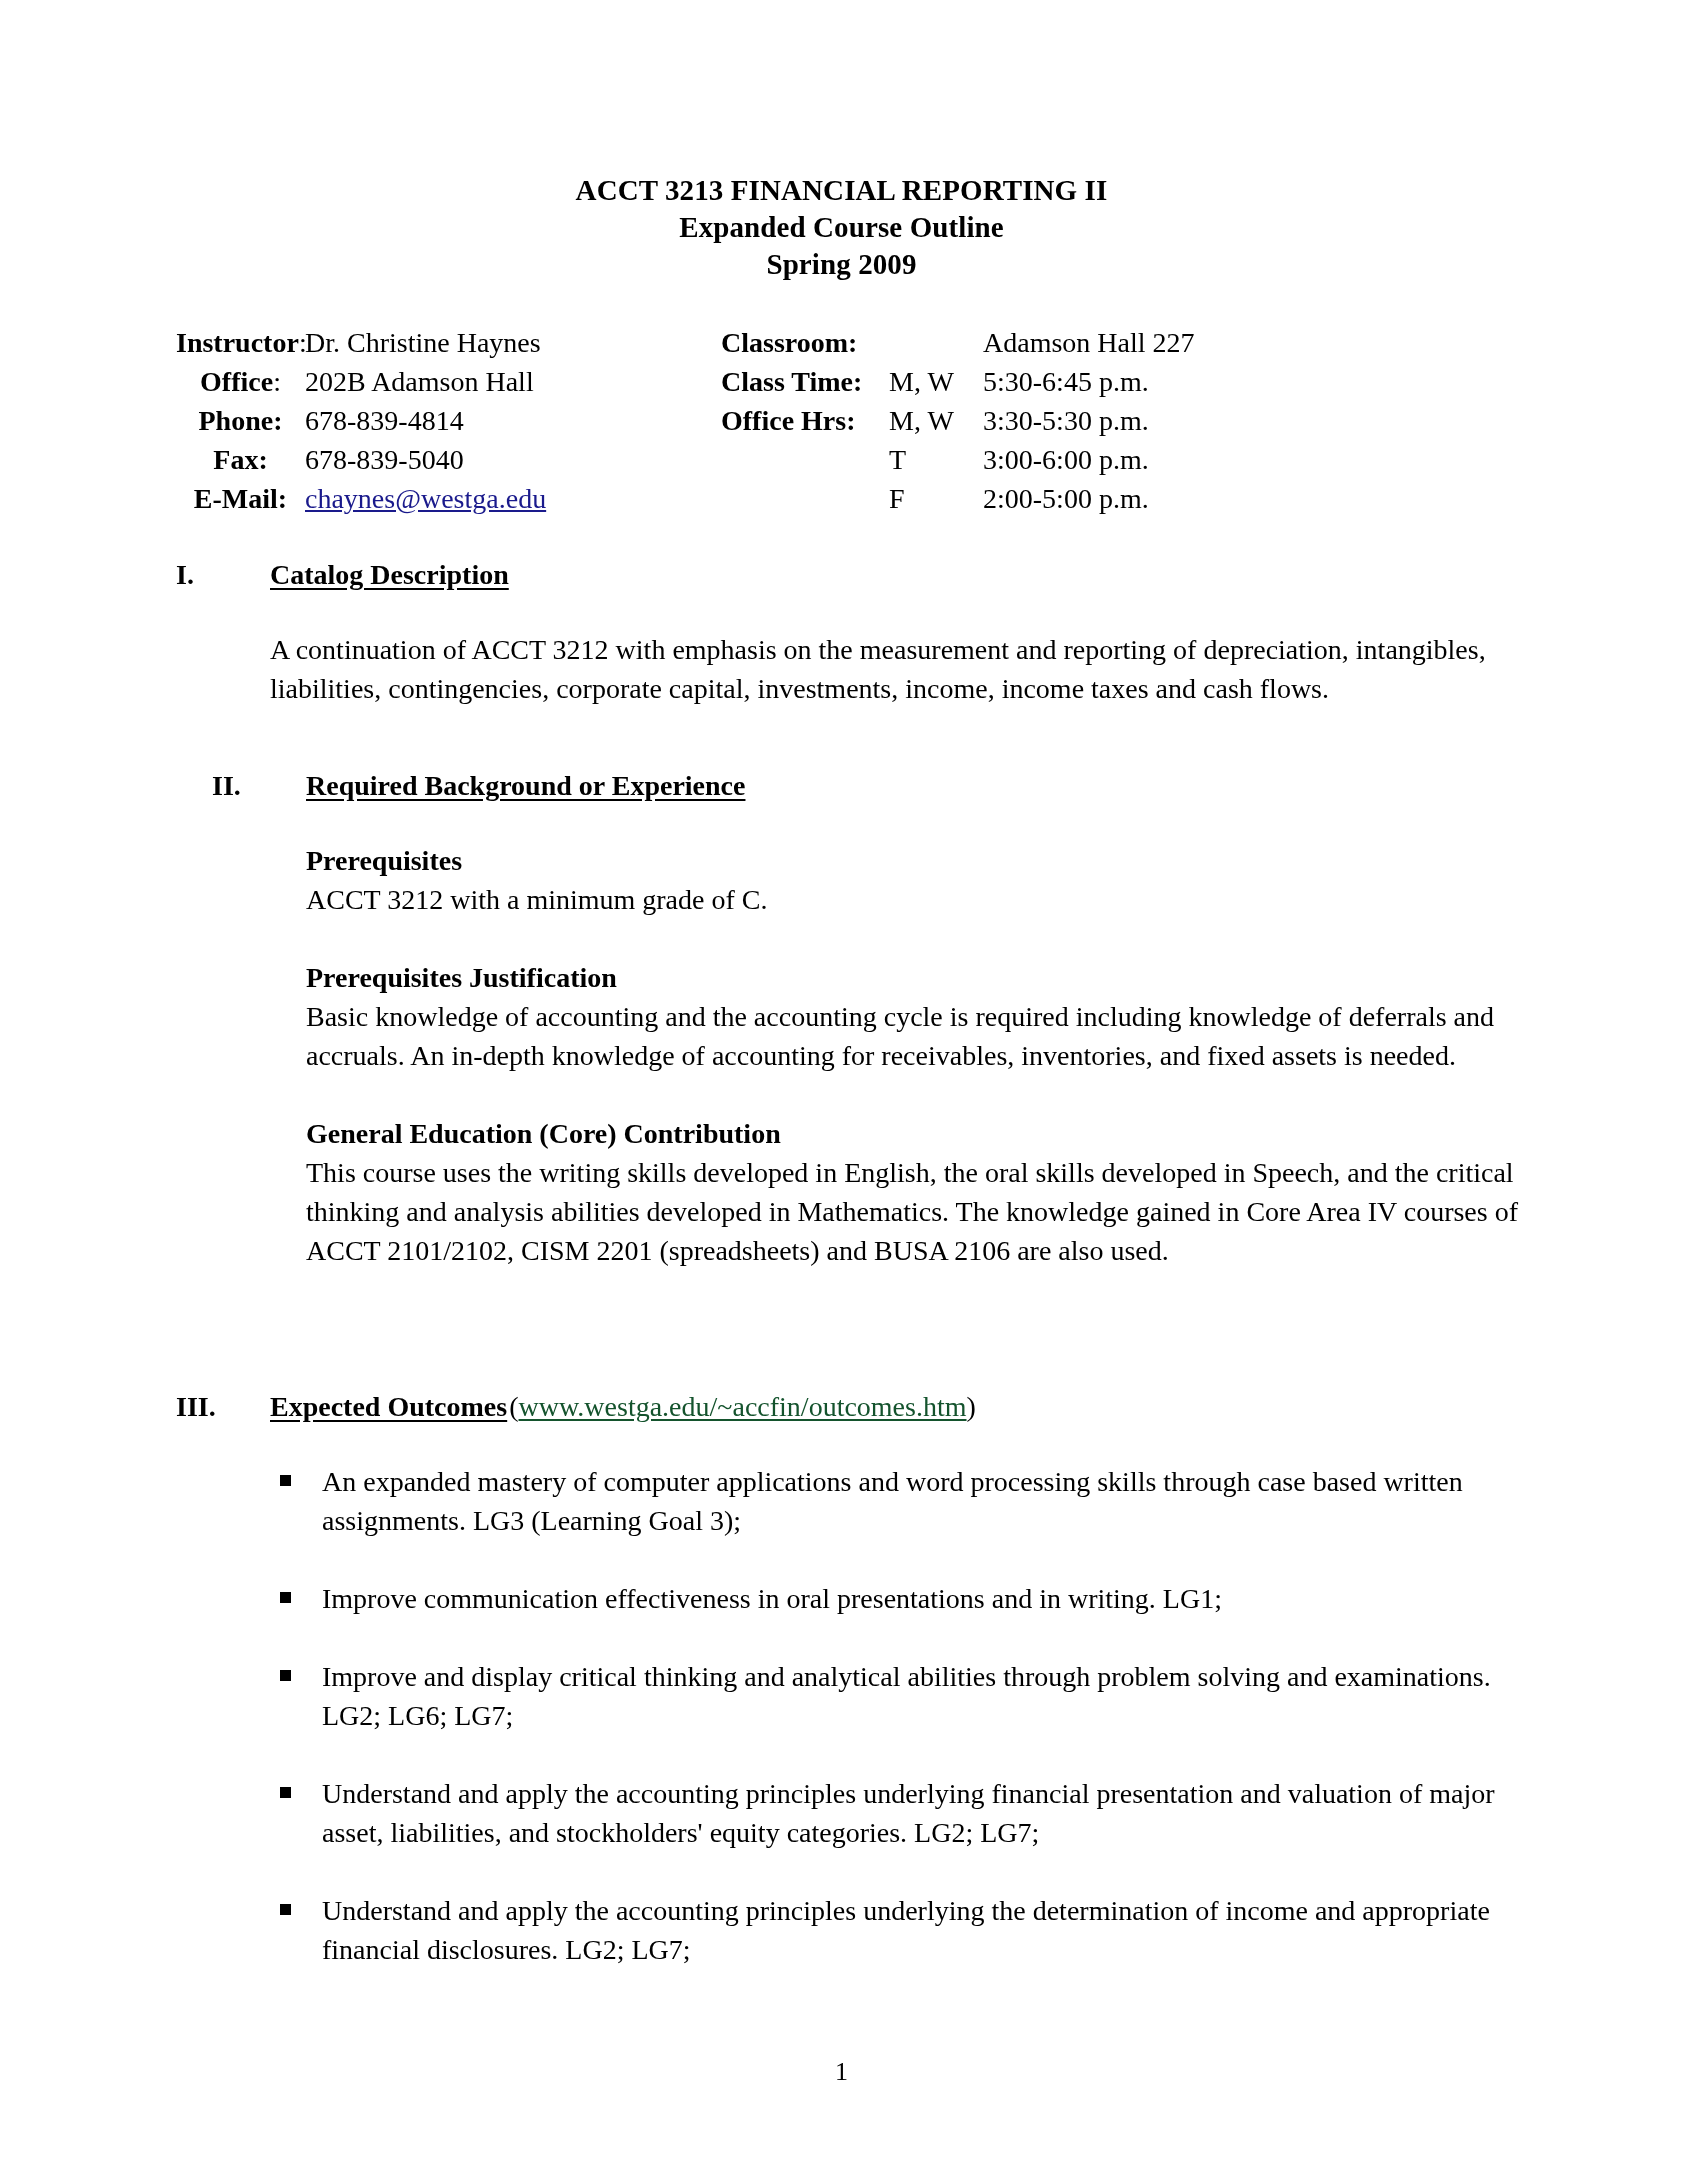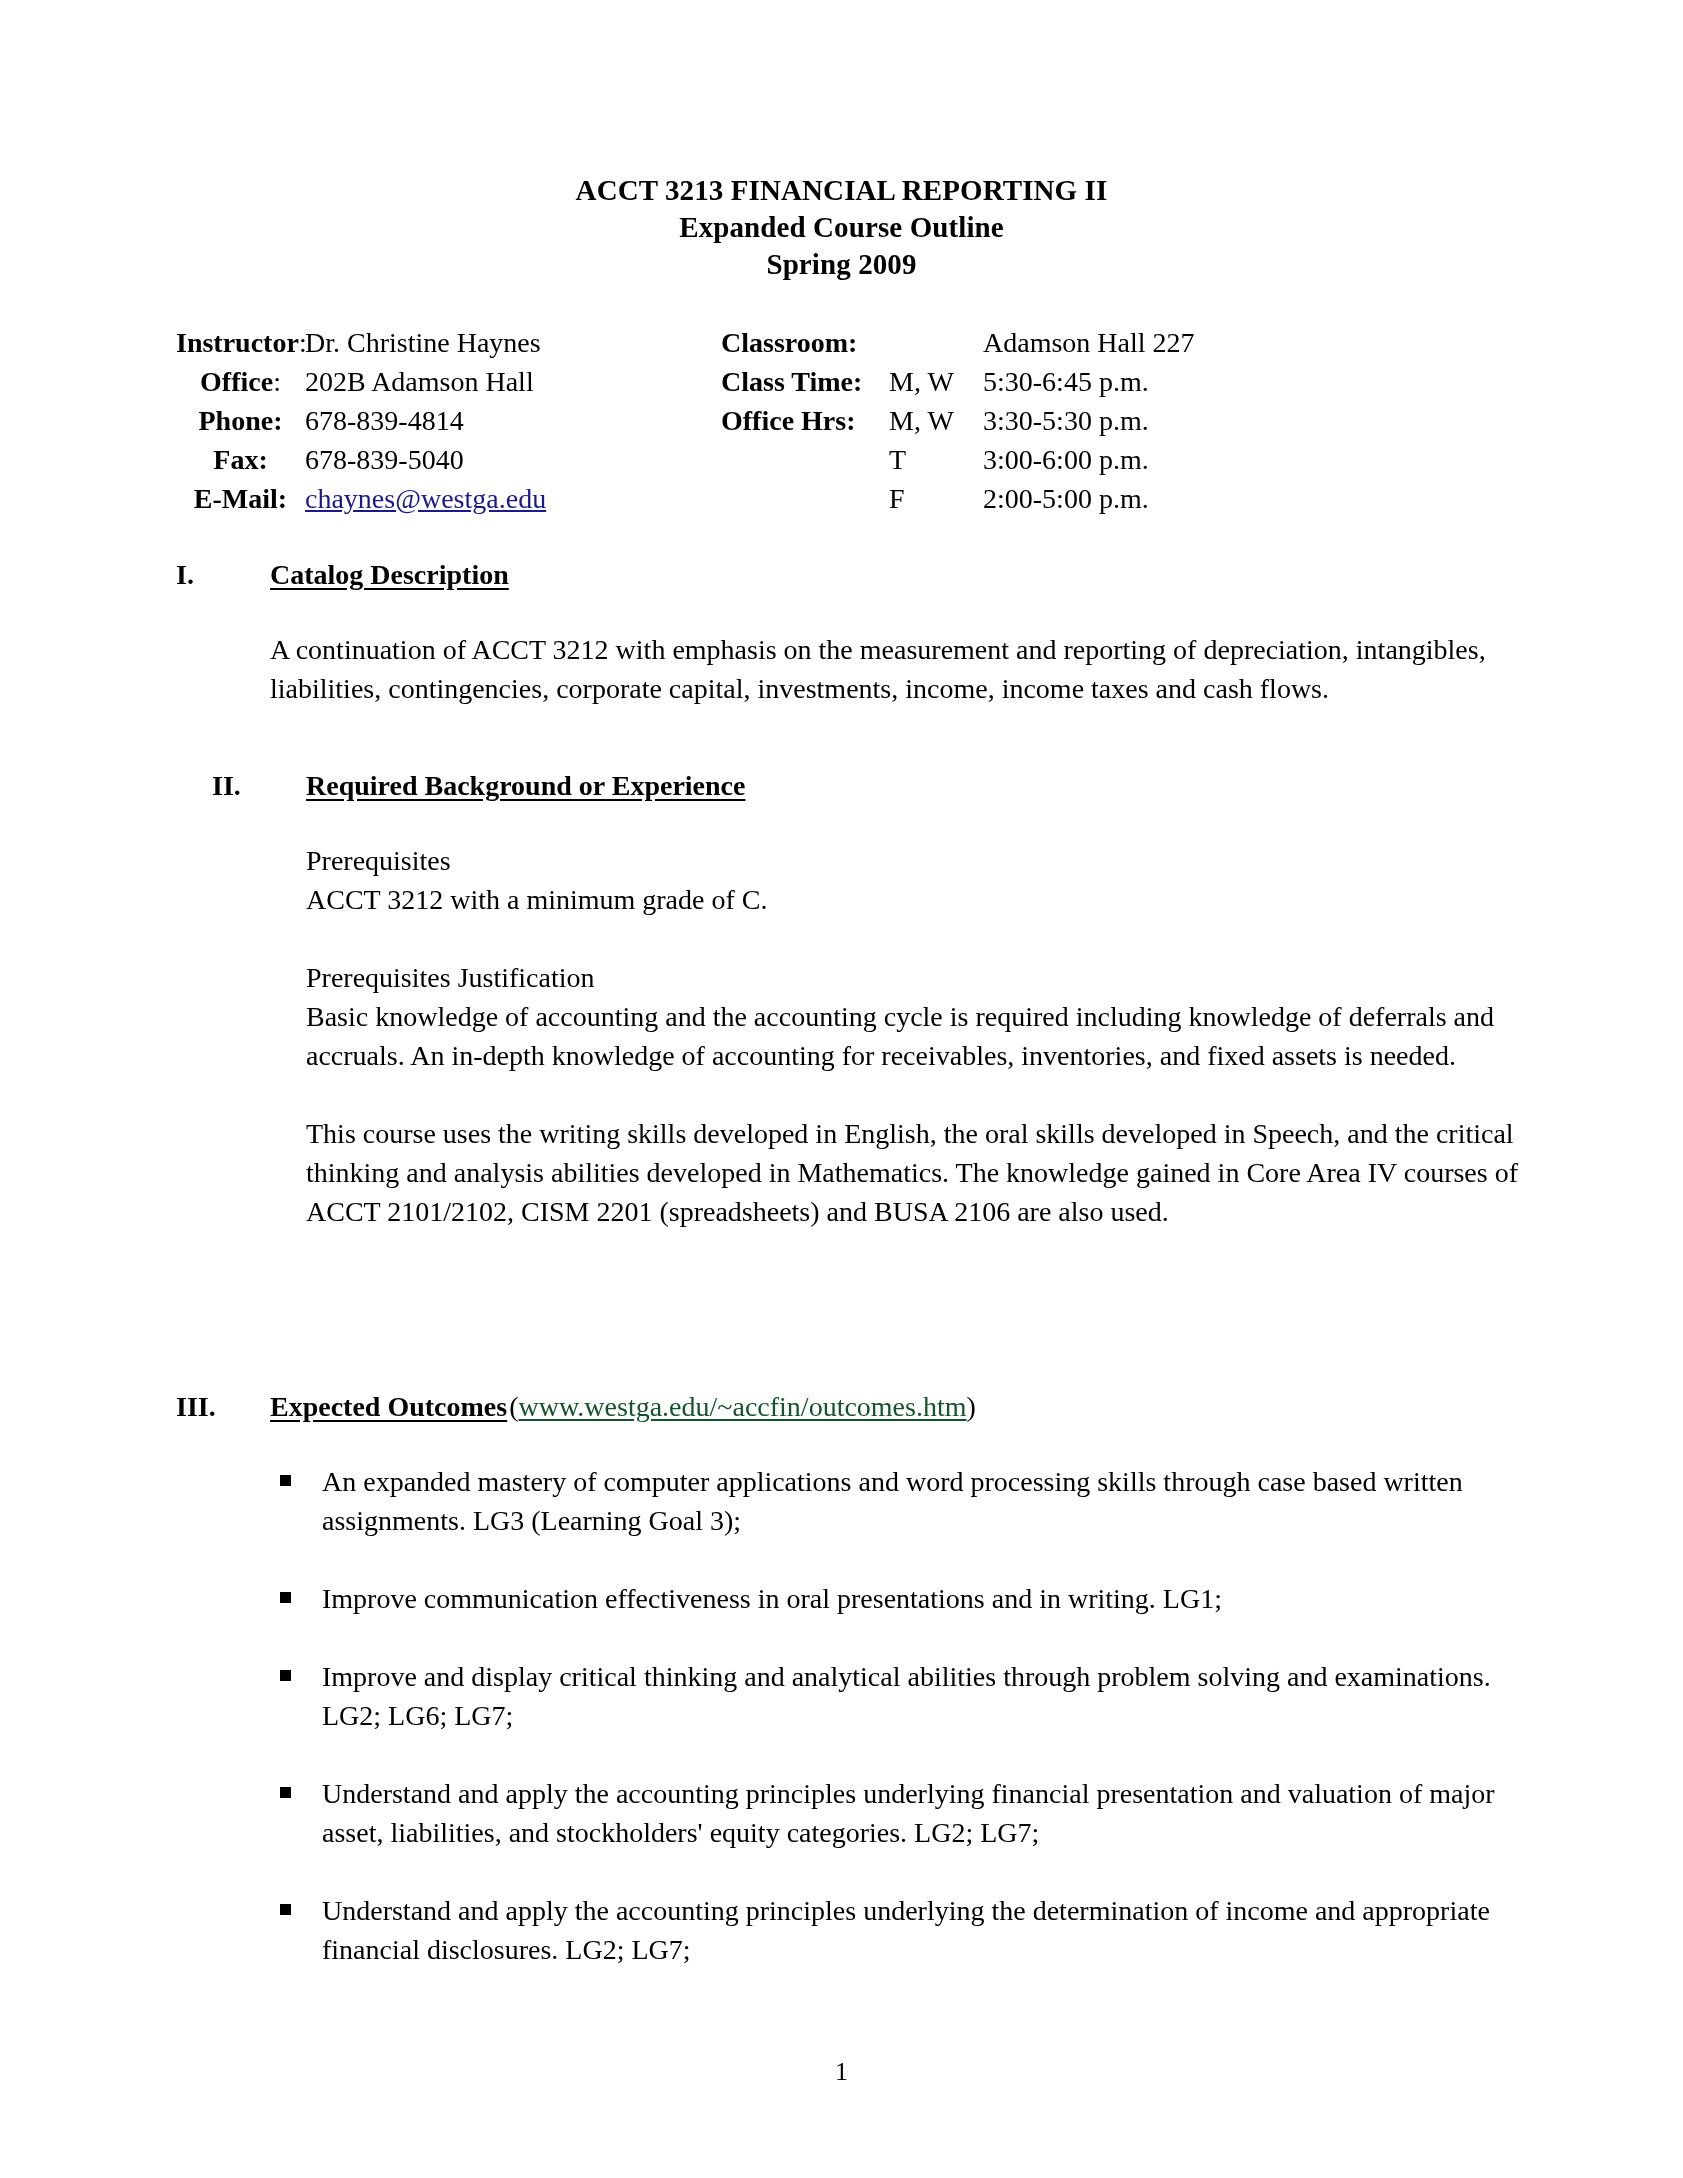--- a/index.html
+++ b/index.html
@@ -117,21 +117,21 @@
     text-underline-offset: 3px;
   }
 
   .body-block {
     margin-left: 94px;
     font-size: 28px;
     line-height: 39px;
     text-align: left;
   }
   .sub-head {
-    font-weight: normal;
+    font-weight: bold;
     font-size: 28px;
     line-height: 39px;
   }
   .para { font-size: 28px; line-height: 39px; }
   .gap { height: 39px; }
 
   
   .bullets {
     margin-left: 104px;
     width: 1257px;
@@ -242,20 +242,21 @@
     <div class="gap"></div>
 
     <div class="body-block">
       <div class="sub-head">Prerequisites Justification</div>
       <div class="para">Basic knowledge of accounting and the accounting cycle is required including knowledge of deferrals and accruals. An in-depth knowledge of accounting for receivables, inventories, and fixed assets is needed.</div>
     </div>
 
     <div class="gap"></div>
 
     <div class="body-block">
+      <div class="sub-head">General Education (Core) Contribution</div>
       <div class="para">This course uses the writing skills developed in English, the oral skills developed in Speech, and the critical thinking and analysis abilities developed in Mathematics.  The knowledge gained in Core Area IV courses of ACCT 2101/2102, CISM 2201 (spreadsheets) and BUSA 2106 are also used.</div>
     </div>
   </div>
 
   <div class="section" style="top:1391px;">
     <div class="sec-head">
       <span class="sec-num">III.</span>
       <span class="sec-title">Expected Outcomes</span>
       <span class="sec-extra"><span>(</span><a class="url-link" href="#">www.westga.edu/~accfin/outcomes.htm</a><span>)</span></span>
     </div>

